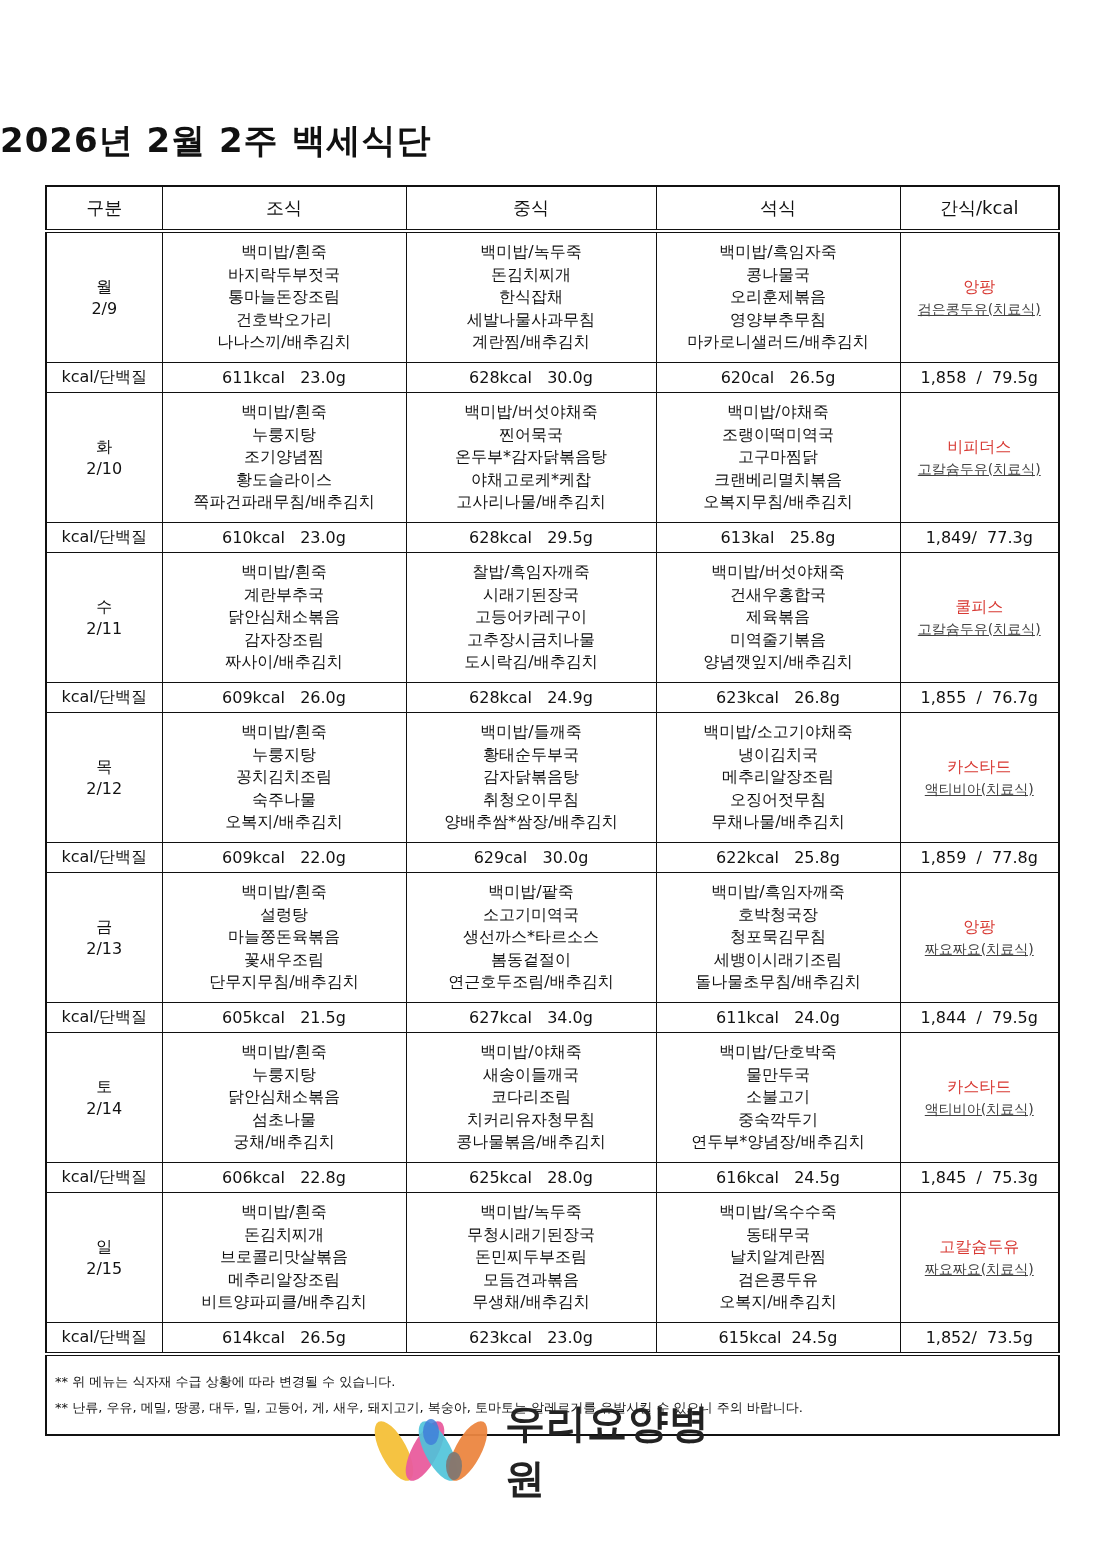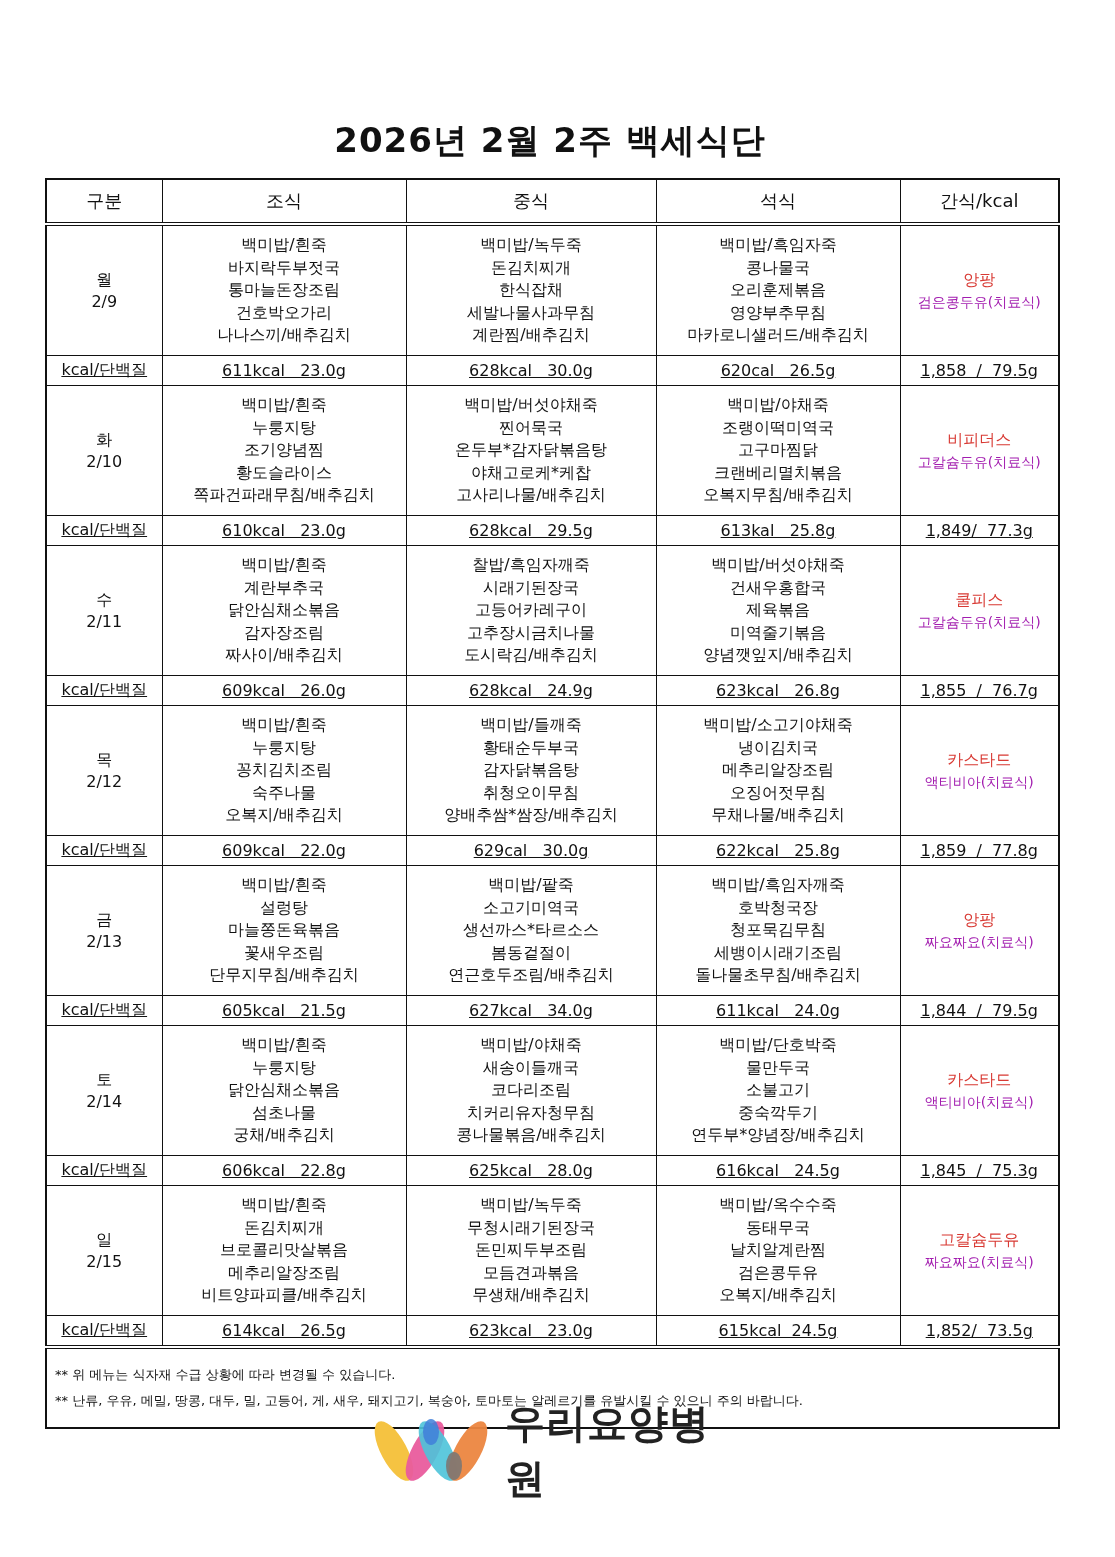--- a/index.html
+++ b/index.html
@@ -1,28 +1,28 @@
 <!DOCTYPE html>
 <html><head>
 <meta charset="utf-8">
 <style>
   html, body { margin: 0; padding: 0; background: #ffffff; }
   body { width: 1115px; height: 1557px; position: relative; font-family: "DejaVu Sans", sans-serif; color: #111; }
-  .title { position: absolute; top: 118px; left: 0; width: 1100px; text-align: center; font-size: 34px; font-weight: bold; letter-spacing: 1px; font-family: "DejaVu Sans", sans-serif; }
-  .menu-table { position: absolute; left: 45px; top: 178px; width: 1013px; border-collapse: collapse; border: 2.5px solid #111; table-layout: fixed; }
+  .title { position: absolute; top: 118px; left: 0; width: 1100px; font-size: 34px; font-weight: bold; letter-spacing: 1px; font-family: "DejaVu Sans", sans-serif; }
+  .menu-table { position: absolute; left: 45px; top: 185px; width: 1013px; border-collapse: collapse; border: 2.5px solid #111; table-layout: fixed; }
   .menu-table td, .menu-table th { border: 1.5px solid #111; text-align: center; vertical-align: middle; padding: 0; font-size: 16px; }
   .menu-table th { height: 42px; font-weight: normal; font-size: 18px; border-bottom: 4px double #111; }
   .menu-cell { height: 129px; line-height: 22.4px; font-size: 16px; margin-top: 16px; }
   .menu-cell div { white-space: nowrap; }
-  .nut-row td { height: 29px; font-size: 16px; text-decoration: underline; }
+  .nut-row td { height: 29px; font-size: 16px; }
   .nut-row td.nut-label { font-size: 16px; }
   .nut-val { white-space: pre; }
   .day-cell { line-height: 22px; font-size: 16px; }
   .snack-main { color: #d83a34; font-size: 16px; line-height: 22px; }
-  .snack-sub { color: #a21caf; font-size: 14px; line-height: 22px; }
+  .snack-sub { color: #404040; font-size: 14px; line-height: 22px; text-decoration: underline; }
   .notes-row td { text-align: left; border-top: 4px double #111; height: 62px; padding: 8px 8px; font-size: 13px; line-height: 26px; }
   .notes-row div { white-space: nowrap; }
   .logo { position: absolute; left: 370px; top: 1418px; width: 370px; height: 66px; display: flex; align-items: center; }
   .logo-mark { width: 125px; height: 66px; position: relative; }
   .logo-text { font-size: 40px; font-weight: bold; color: #222; margin-left: 10px; letter-spacing: 1px; font-family: "DejaVu Sans", sans-serif; }
 </style>
 </head>
 <body>
 
 <div class="title">2026년 2월 2주 백세식단</div>

